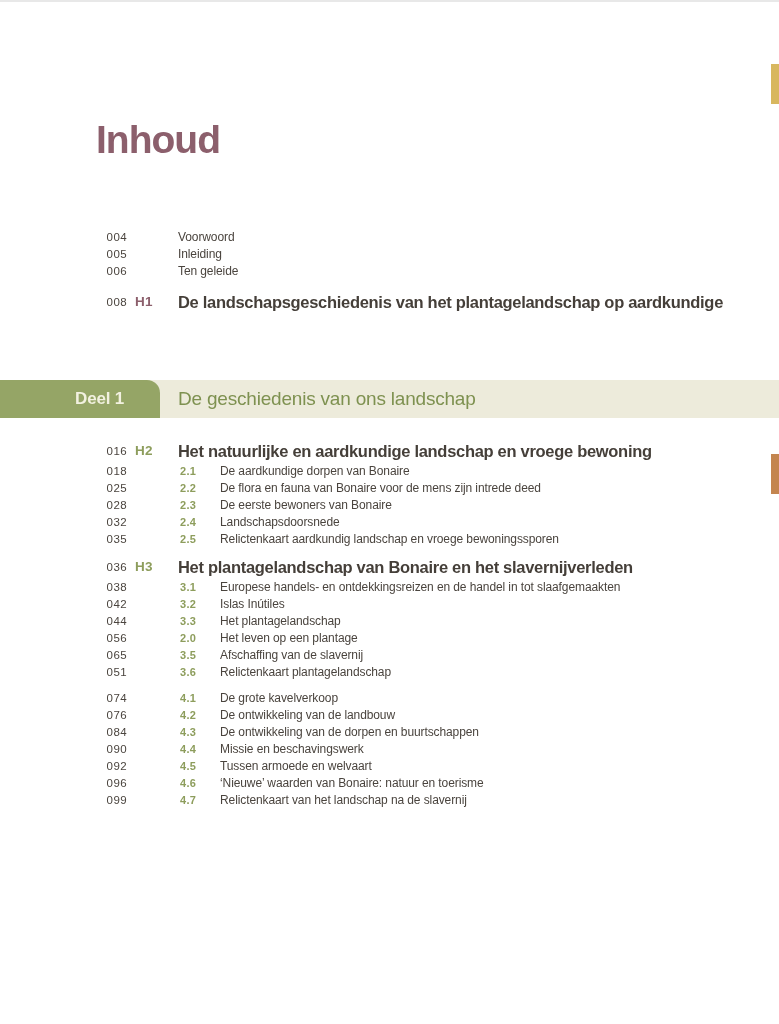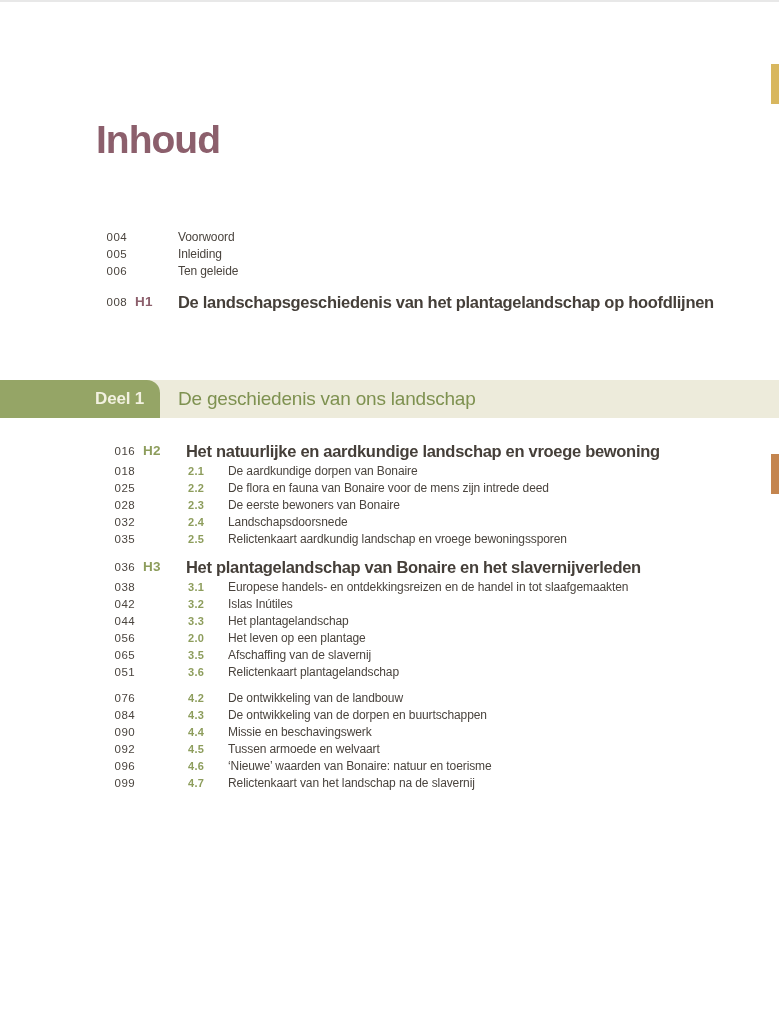--- a/index.html
+++ b/index.html
@@ -41,28 +41,28 @@
   .front-matter { position:absolute; left:0; right:0; top:227px; }
   .front-matter .label { flex:0 0 auto; padding-left:51px; font-size:12px; letter-spacing:-0.1px; }
   .intro-row { position:absolute; left:0; right:0; top:289px; }
 
   
   .part-banner { position:absolute; left:0; top:378px; width:100%; height:38px; background:var(--banner-bg); }
   .part-tab {
     position:absolute; left:0; top:0; width:160px; height:38px; box-sizing:border-box;
     background:var(--tab-green); border-radius:0 13px 0 0;
     color:#f2f1e0; font-size:17px; font-weight:bold; line-height:38px;
-    text-align:right; padding-right:16px; letter-spacing:-0.2px;
+    text-align:right; padding-right:36px; letter-spacing:-0.2px;
   }
   .part-title {
     position:absolute; left:178px; top:0; line-height:38px;
     font-size:19px; font-weight:normal; color:var(--banner-green); letter-spacing:-0.2px;
   }
 
-  .chapter-block { position:absolute; left:8px; right:0; }
+  .chapter-block { position:absolute; left:0; right:0; }
   #block-0 { top:438px; }
   #block-1 { top:554px; }
   #block-2 { top:687px; }
   .chapter-block .sections { margin-top:1px; }
 </style>
 </head>
 <body>
 
 <div class="page">
 
@@ -85,21 +85,21 @@
 
       <div class="row">
         <span class="num">006</span>
         <span class="label">Ten geleide</span>
       </div>
     </div>
 
   <div class="row chapter-header intro intro-row">
     <span class="num">008</span>
     <span class="code">H1</span>
-    <span class="ctitle">De landschapsgeschiedenis van het plantagelandschap op hoofdlijnen</span>
+    <span class="ctitle">De landschapsgeschiedenis van het plantagelandschap op aardkundige</span>
   </div>
 
   <div class="part-banner">
     <div class="part-tab">Deel 1</div>
     <div class="part-title">De geschiedenis van ons landschap</div>
   </div>
 
   <div class="chapter-block" id="block-0">
     <div class="row chapter-header">
       <span class="num">016</span>
@@ -182,20 +182,25 @@
           <span class="num">051</span>
           <span class="snum">3.6</span>
           <span class="stitle">Relictenkaart plantagelandschap</span>
         </div>
       </div>
   </div>
 
   <div class="chapter-block" id="block-2">
     <div class="sections">
 
+        <div class="row section-row">
+          <span class="num">074</span>
+          <span class="snum">4.1</span>
+          <span class="stitle">De grote kavelverkoop</span>
+        </div>
 
         <div class="row section-row">
           <span class="num">076</span>
           <span class="snum">4.2</span>
           <span class="stitle">De ontwikkeling van de landbouw</span>
         </div>
 
         <div class="row section-row">
           <span class="num">084</span>
           <span class="snum">4.3</span>

